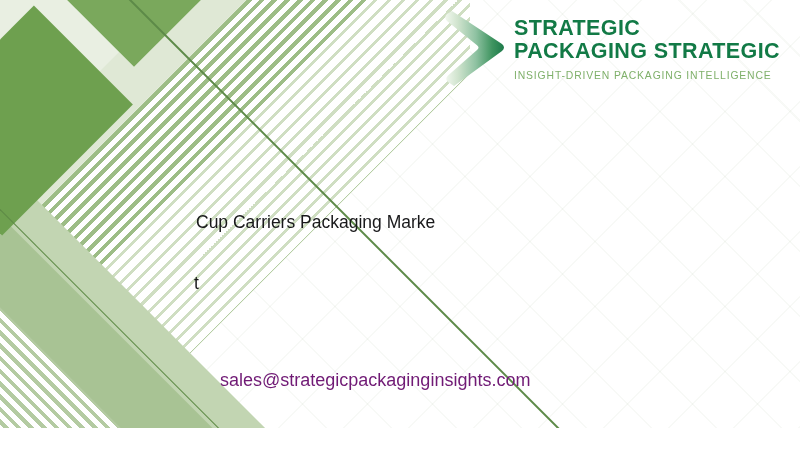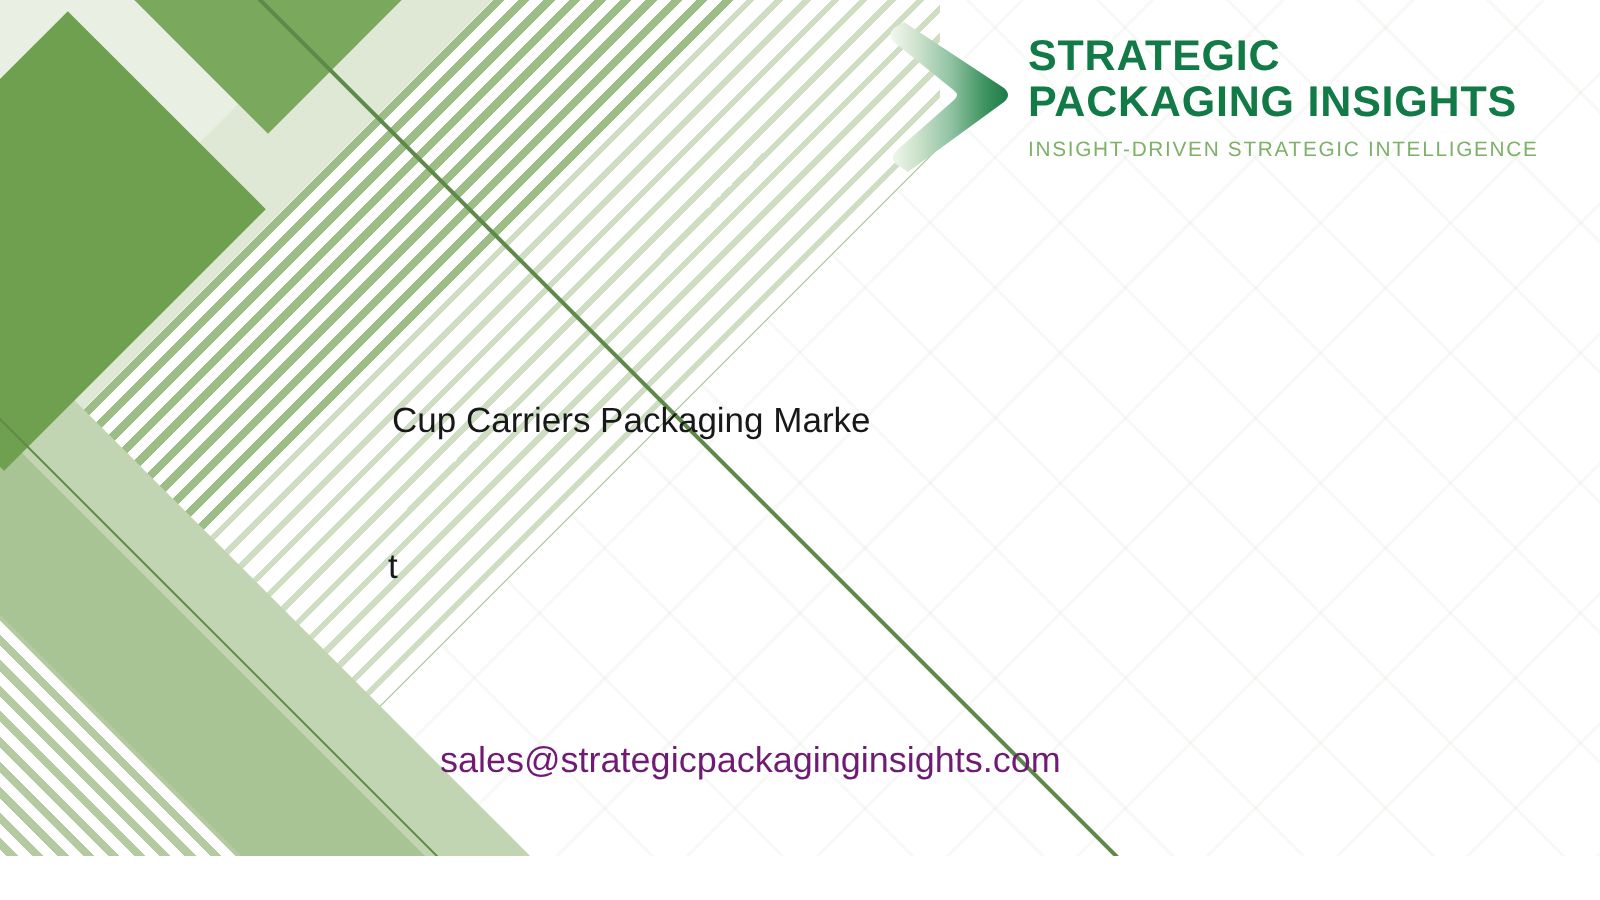--- a/index.html
+++ b/index.html
@@ -216,21 +216,21 @@
     margin-top: 7px;
     font-size: 10.4px;
     letter-spacing: 0.85px;
     color: #7fb06a;
     white-space: nowrap;
   }
 
   
   .title-line-1 {
     position: absolute;
-    left: 196px; top: 200px;
+    left: 196px; top: 212px;
     font-size: 17.5px;
     color: #18181a;
     white-space: nowrap;
   }
   .title-line-2 {
     position: absolute;
     left: 194px; top: 273px;
     font-size: 17.5px;
     color: #18181a;
     white-space: nowrap;
@@ -286,22 +286,22 @@
             <stop offset="52%" stop-color="#8fc2a2"></stop>
             <stop offset="80%" stop-color="#3f9460"></stop>
             <stop offset="100%" stop-color="#1d7a4a"></stop>
           </linearGradient>
         </defs>
         <path d="M3 5 L8 2 L58 35 Q62 38.5 58 42 L10 77 L4 73 Q0.5 70 4 66.5 L33 41 Q36 38.5 33 36.2 L3 12 Q-0.5 8.5 3 5 Z" fill="url(#chevGrad)"></path>
       </svg>
     </span>
     <span class="logo-text">
       <span class="logo-line1">STRATEGIC</span>
-      <span class="logo-line2">PACKAGING INSIGHTS</span>
-      <span class="logo-tagline">INSIGHT-DRIVEN STRATEGIC INTELLIGENCE</span>
+      <span class="logo-line2">PACKAGING STRATEGIC</span>
+      <span class="logo-tagline">INSIGHT-DRIVEN PACKAGING INTELLIGENCE</span>
     </span>
   </div>
 
   <div class="title-line-1">Cup Carriers Packaging Marke</div>
   <div class="title-line-2">t</div>
   <div class="email">sales@strategicpackaginginsights.com</div>
 
 </div>
 
 </body></html>

